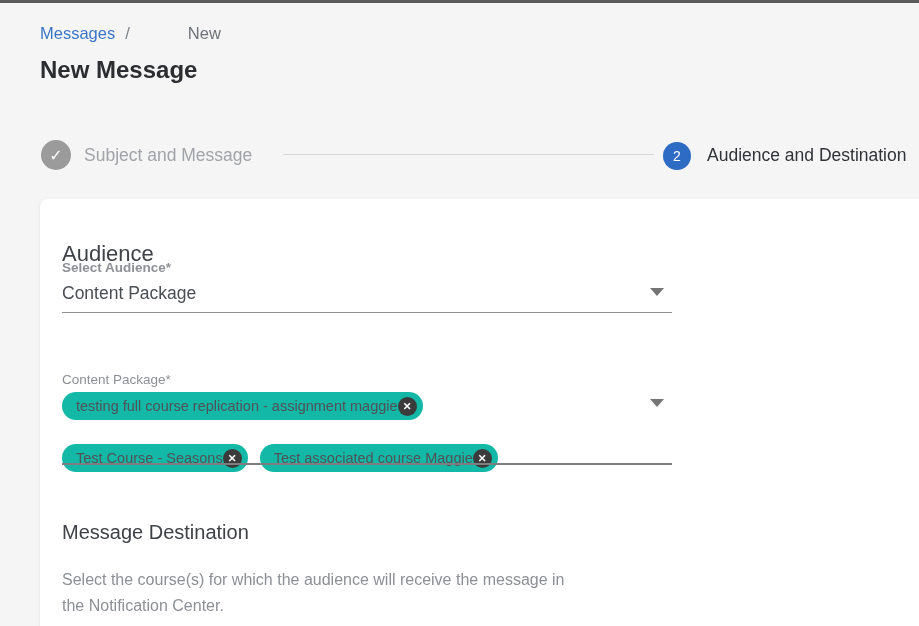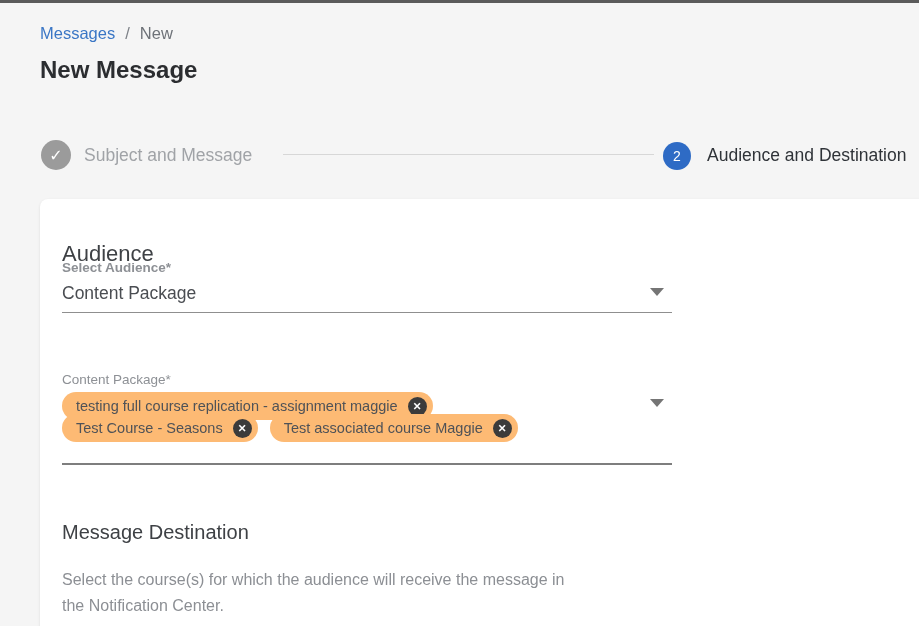--- a/index.html
+++ b/index.html
@@ -19,21 +19,21 @@
   }
 
   
   .breadcrumb {
     position: absolute; left: 40px; top: 24px;
     font-size: 16.5px; color: #6e7278;
     display: flex; align-items: center; gap: 10px;
   }
   .breadcrumb .crumb-link { color: #3a76c5; cursor: pointer; }
   .breadcrumb .crumb-sep { color: #7d8187; }
-  .breadcrumb .crumb-current { color: #6e7278; }
+  .breadcrumb .crumb-current { color: #6e7278; margin-left: 48px; }
 
   .page-title {
     position: absolute; left: 40px; top: 40px;
     font-size: 24px; font-weight: 700; color: #2b2d30;
   }
 
   
   .stepper { position: absolute; left: 0; top: 139px; width: 100%; height: 34px; }
   .step-circle {
     position: absolute; top: 1px;
@@ -96,25 +96,25 @@
     cursor: pointer;
   }
   .caret-1 { left: 610px; top: 89px; }
   .caret-2 { left: 610px; top: 200px; }
 
   .chip-row {
     position: absolute; left: 22px;
     display: flex; gap: 12px; align-items: center;
   }
   .chip-row-1 { top: 193px; }
-  .chip-row-2 { top: 215px; justify-content: center; }
+  .chip-row-2 { top: 245px; justify-content: center; }
   .chip {
-    display: inline-flex; align-items: center; gap: 10px;
+    display: inline-flex; align-items: center; gap: 0;
     height: 28px; padding: 0 6px 0 14px;
-    background: #fdba74; border-radius: 14px;
+    background: #14b8a6; border-radius: 14px;
     font-size: 14.5px; color: #4f5257; white-space: nowrap;
   }
   .chip-remove {
     width: 19px; height: 19px; border-radius: 50%;
     background: #3b3b3b; color: #ffffff;
     display: flex; align-items: center; justify-content: center;
     font-size: 10.5px; font-weight: 700;
     cursor: pointer; border: none; padding: 0;
   }
 

